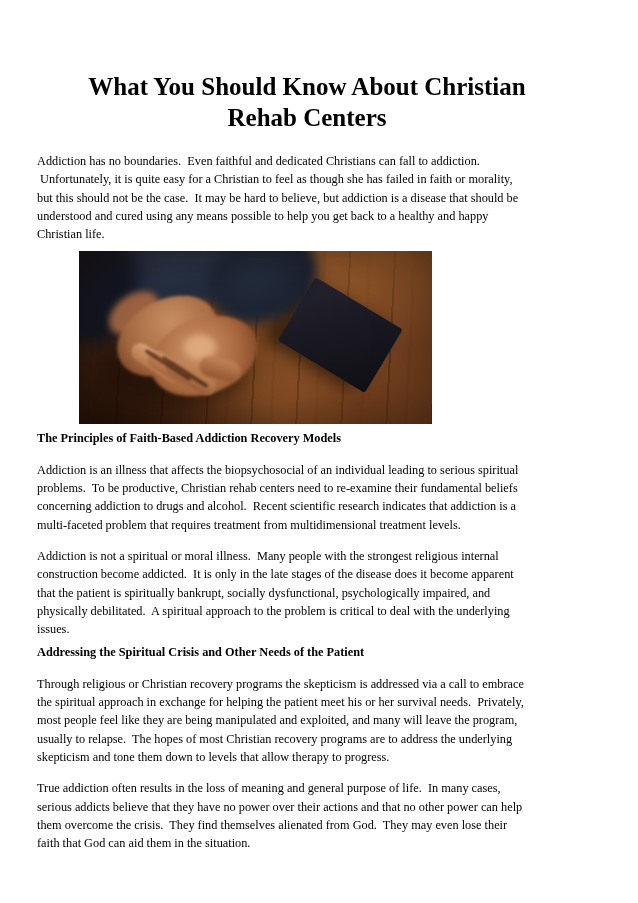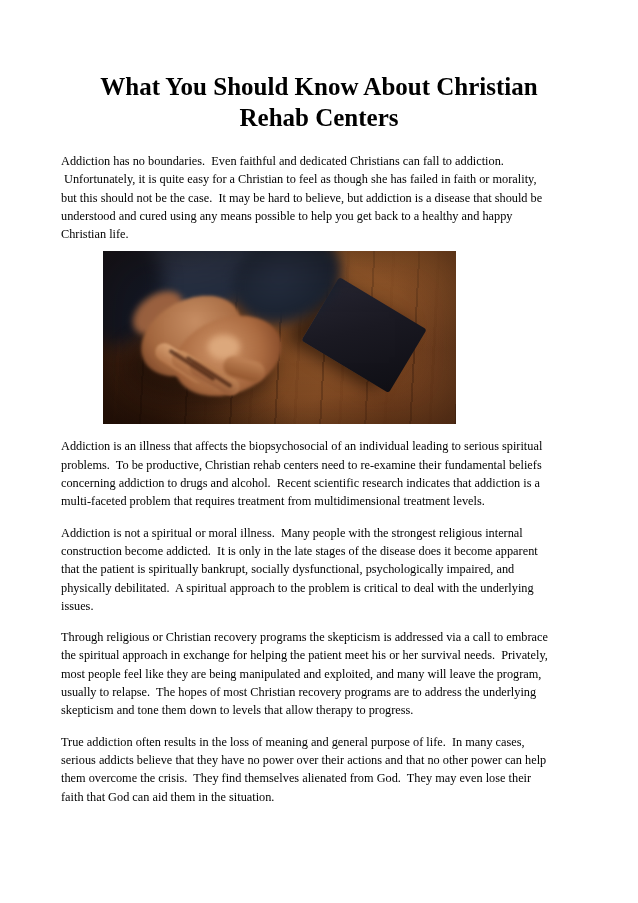--- a/index.html
+++ b/index.html
@@ -4,21 +4,21 @@
 <style>
   html, body { margin: 0; padding: 0; background: #ffffff; }
   body {
     width: 638px; height: 903px; overflow: hidden;
     font-family: "Liberation Serif", "DejaVu Serif", serif;
     color: #000000;
   }
   .page {
     box-sizing: border-box;
     width: 638px; height: 903px;
-    padding: 71px 20px 0 61px;
+    padding: 71px 20px 0 37px;
     background: #ffffff;
   }
   .title {
     font-size: 25px; line-height: 31px; font-weight: bold;
     text-align: center;
     white-space: pre-wrap;
     margin: 0 -20px 19px -61px;
   }
   .body-text, .heading {
     font-size: 12.3px; line-height: 18.3px;
@@ -171,32 +171,34 @@
     <div class="hand-front"></div>
     <div class="finger-1"></div>
     <div class="finger-2"></div>
     <div class="finger-3"></div>
     <div class="crease-1"></div>
     <div class="crease-2"></div>
     <div class="knuckle-highlight"></div>
     <div class="thumb"></div>
   </figure>
 
+  <h2 class="heading">The Principles of Faith-Based Addiction Recovery Models</h2>
 
   <p class="body-text">Addiction is an illness that affects the biopsychosocial of an individual leading to serious spiritual
 problems.  To be productive, Christian rehab centers need to re-examine their fundamental beliefs
 concerning addiction to drugs and alcohol.  Recent scientific research indicates that addiction is a
 multi-faceted problem that requires treatment from multidimensional treatment levels.</p>
 
   <p class="body-text">Addiction is not a spiritual or moral illness.  Many people with the strongest religious internal
 construction become addicted.  It is only in the late stages of the disease does it become apparent
 that the patient is spiritually bankrupt, socially dysfunctional, psychologically impaired, and
 physically debilitated.  A spiritual approach to the problem is critical to deal with the underlying
 issues.</p>
 
+  <h2 class="heading">Addressing the Spiritual Crisis and Other Needs of the Patient</h2>
 
   <p class="body-text">Through religious or Christian recovery programs the skepticism is addressed via a call to embrace
 the spiritual approach in exchange for helping the patient meet his or her survival needs.  Privately,
 most people feel like they are being manipulated and exploited, and many will leave the program,
 usually to relapse.  The hopes of most Christian recovery programs are to address the underlying
 skepticism and tone them down to levels that allow therapy to progress.</p>
 
   <p class="body-text">True addiction often results in the loss of meaning and general purpose of life.  In many cases,
 serious addicts believe that they have no power over their actions and that no other power can help
 them overcome the crisis.  They find themselves alienated from God.  They may even lose their

